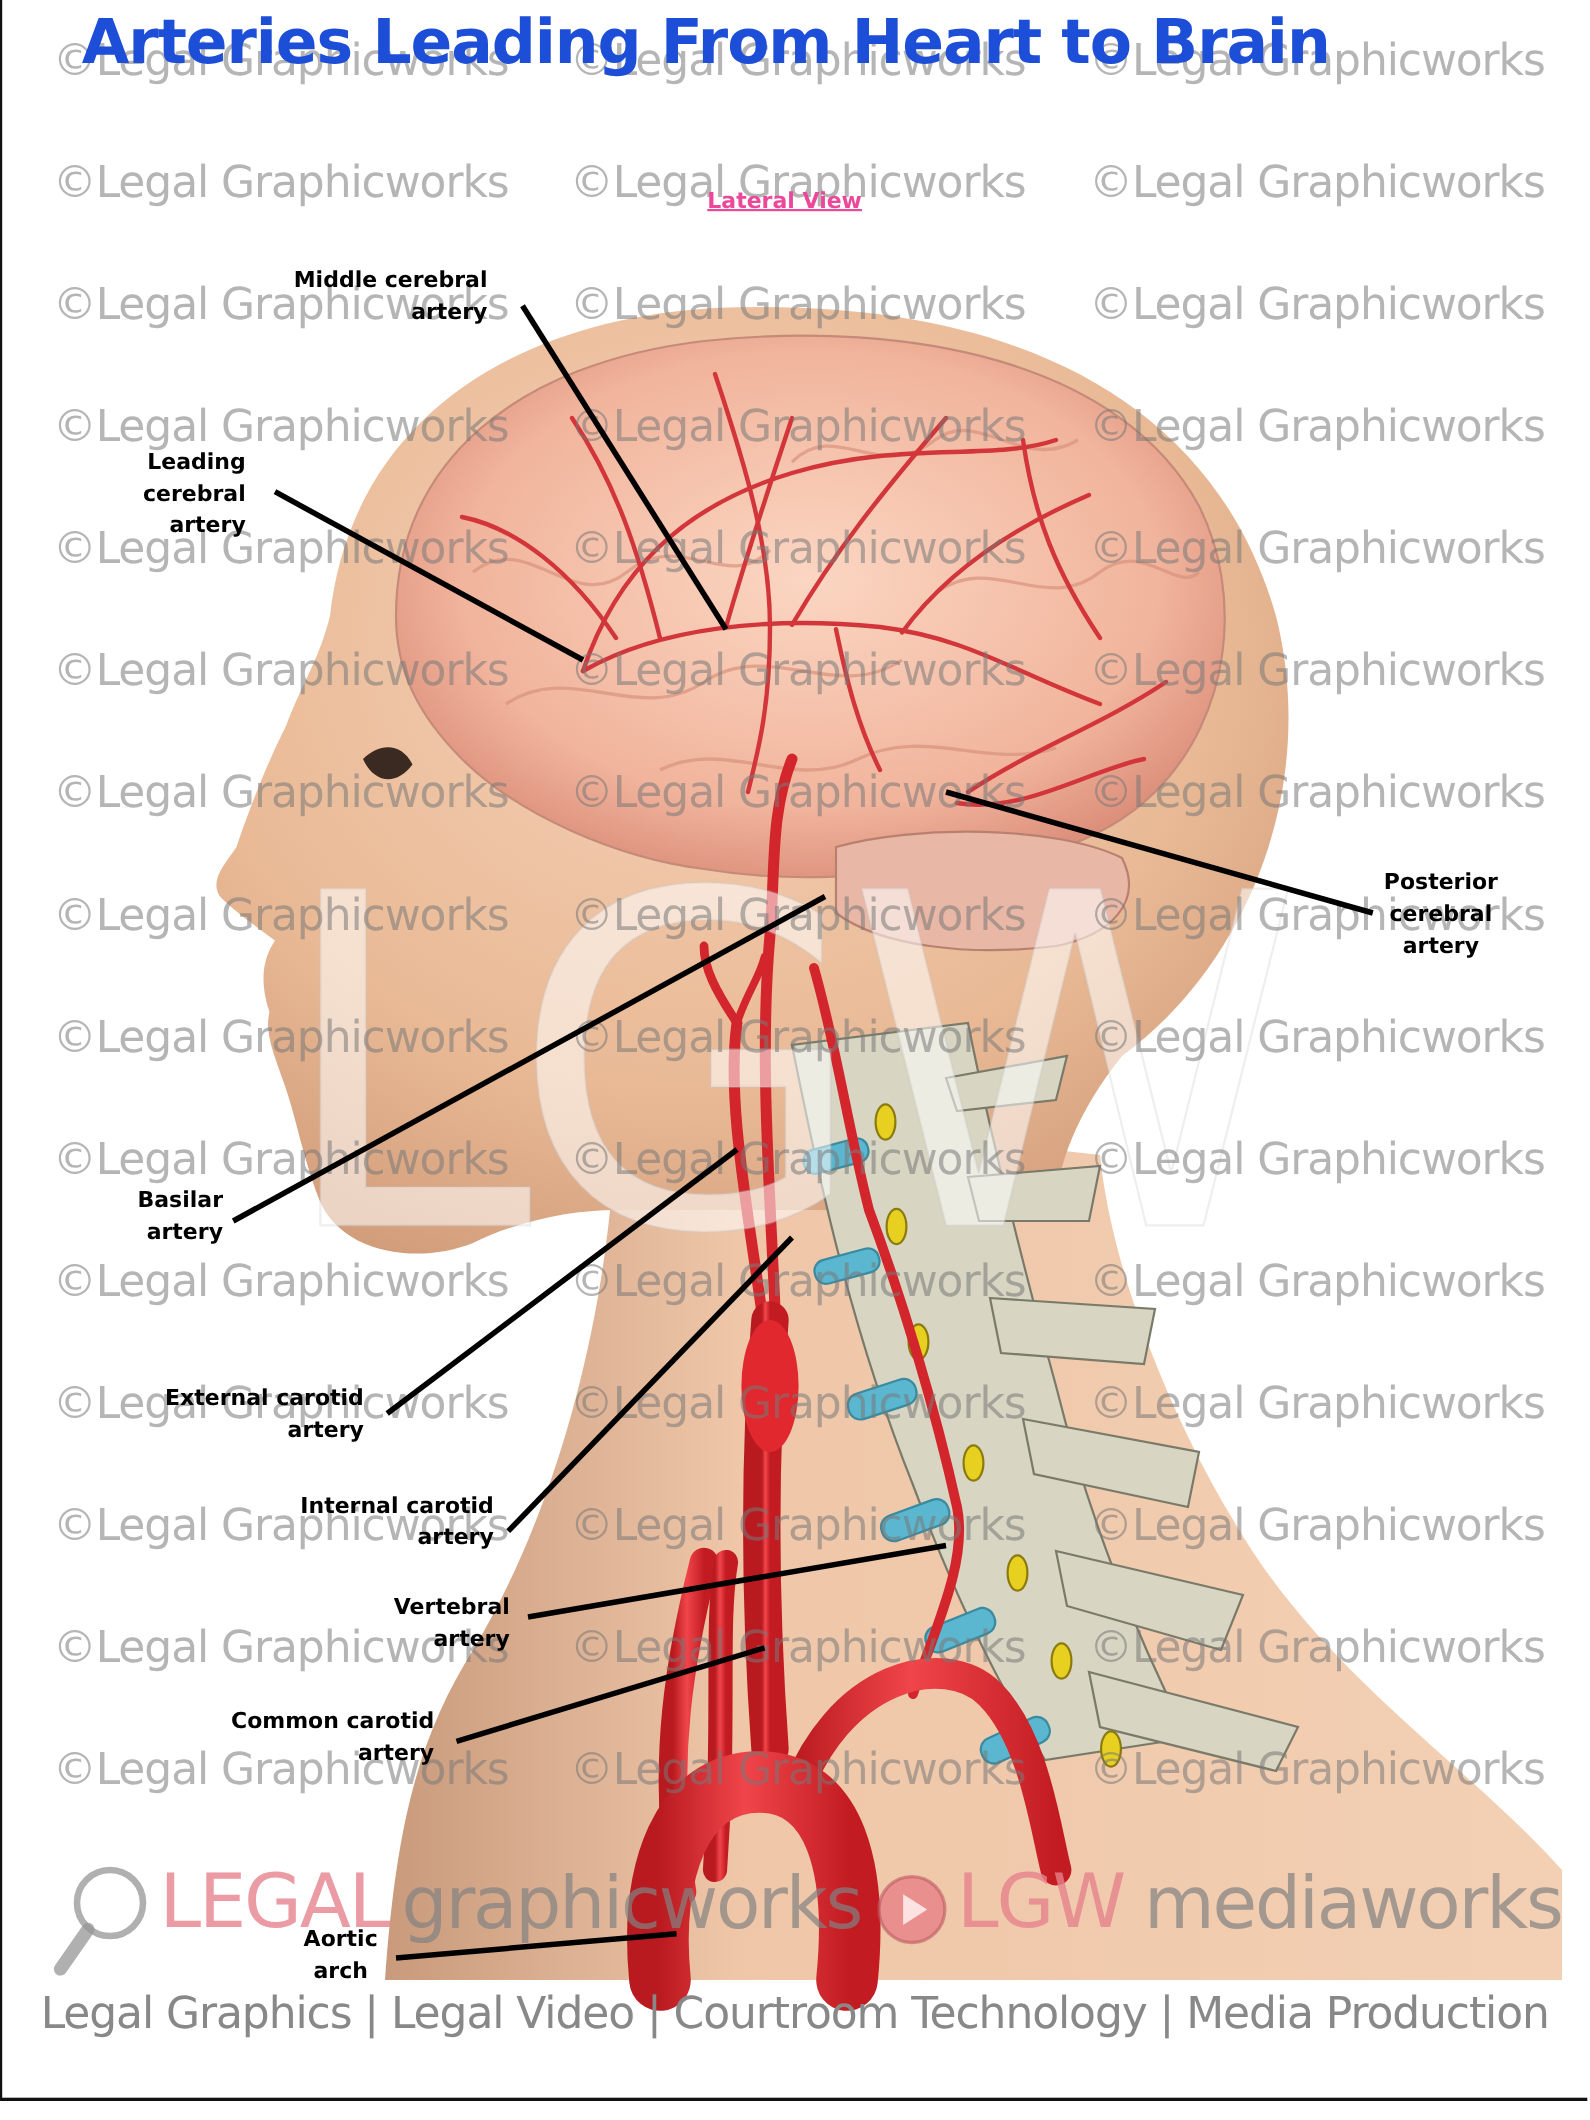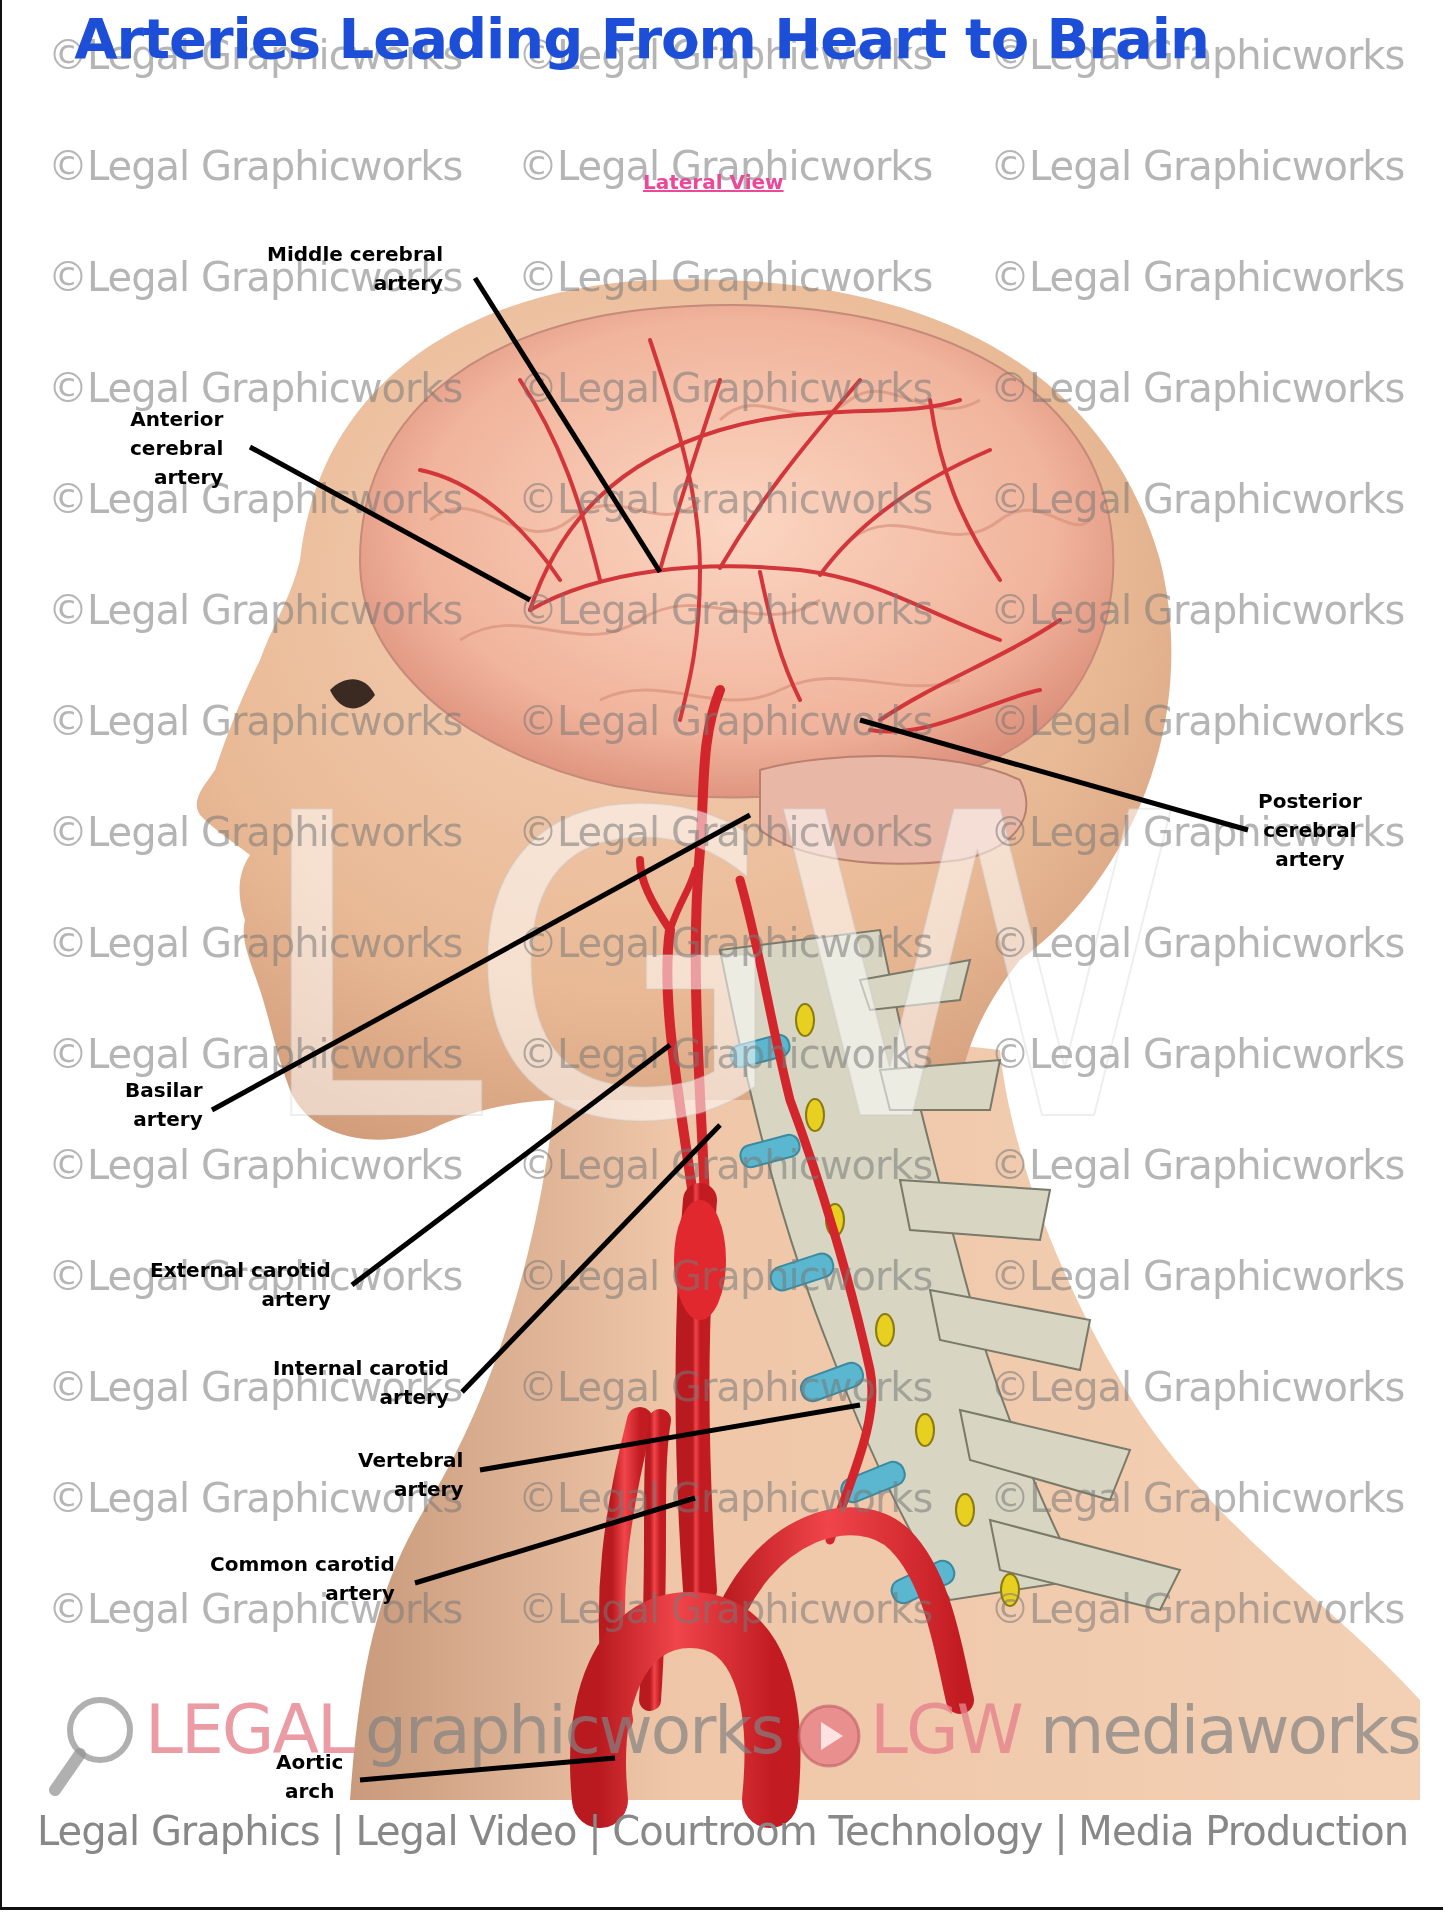--- a/index.html
+++ b/index.html
@@ -216,21 +216,21 @@
     <line x1="415" y1="1583" x2="695" y2="1498"></line>
     <line x1="360" y1="1780" x2="615" y2="1758"></line>
   </g>
 </svg>
 
 <div class="label right" style="left:245px;top:240px;margin-left:22px;">
   <div>Middle cerebral</div>
   <div>artery</div>
 </div>
 <div class="label right" style="left:130px;top:405px;">
-  <div>Anterior</div>
+  <div>Leading</div>
   <div>cerebral</div>
   <div>artery</div>
 </div>
 <div class="label left" style="left:1258px;top:787px;">
   <div>Posterior</div>
   <div>cerebral</div>
   <div>artery</div>
 </div>
 <div class="label right" style="left:125px;top:1076px;">
   <div>Basilar</div>

